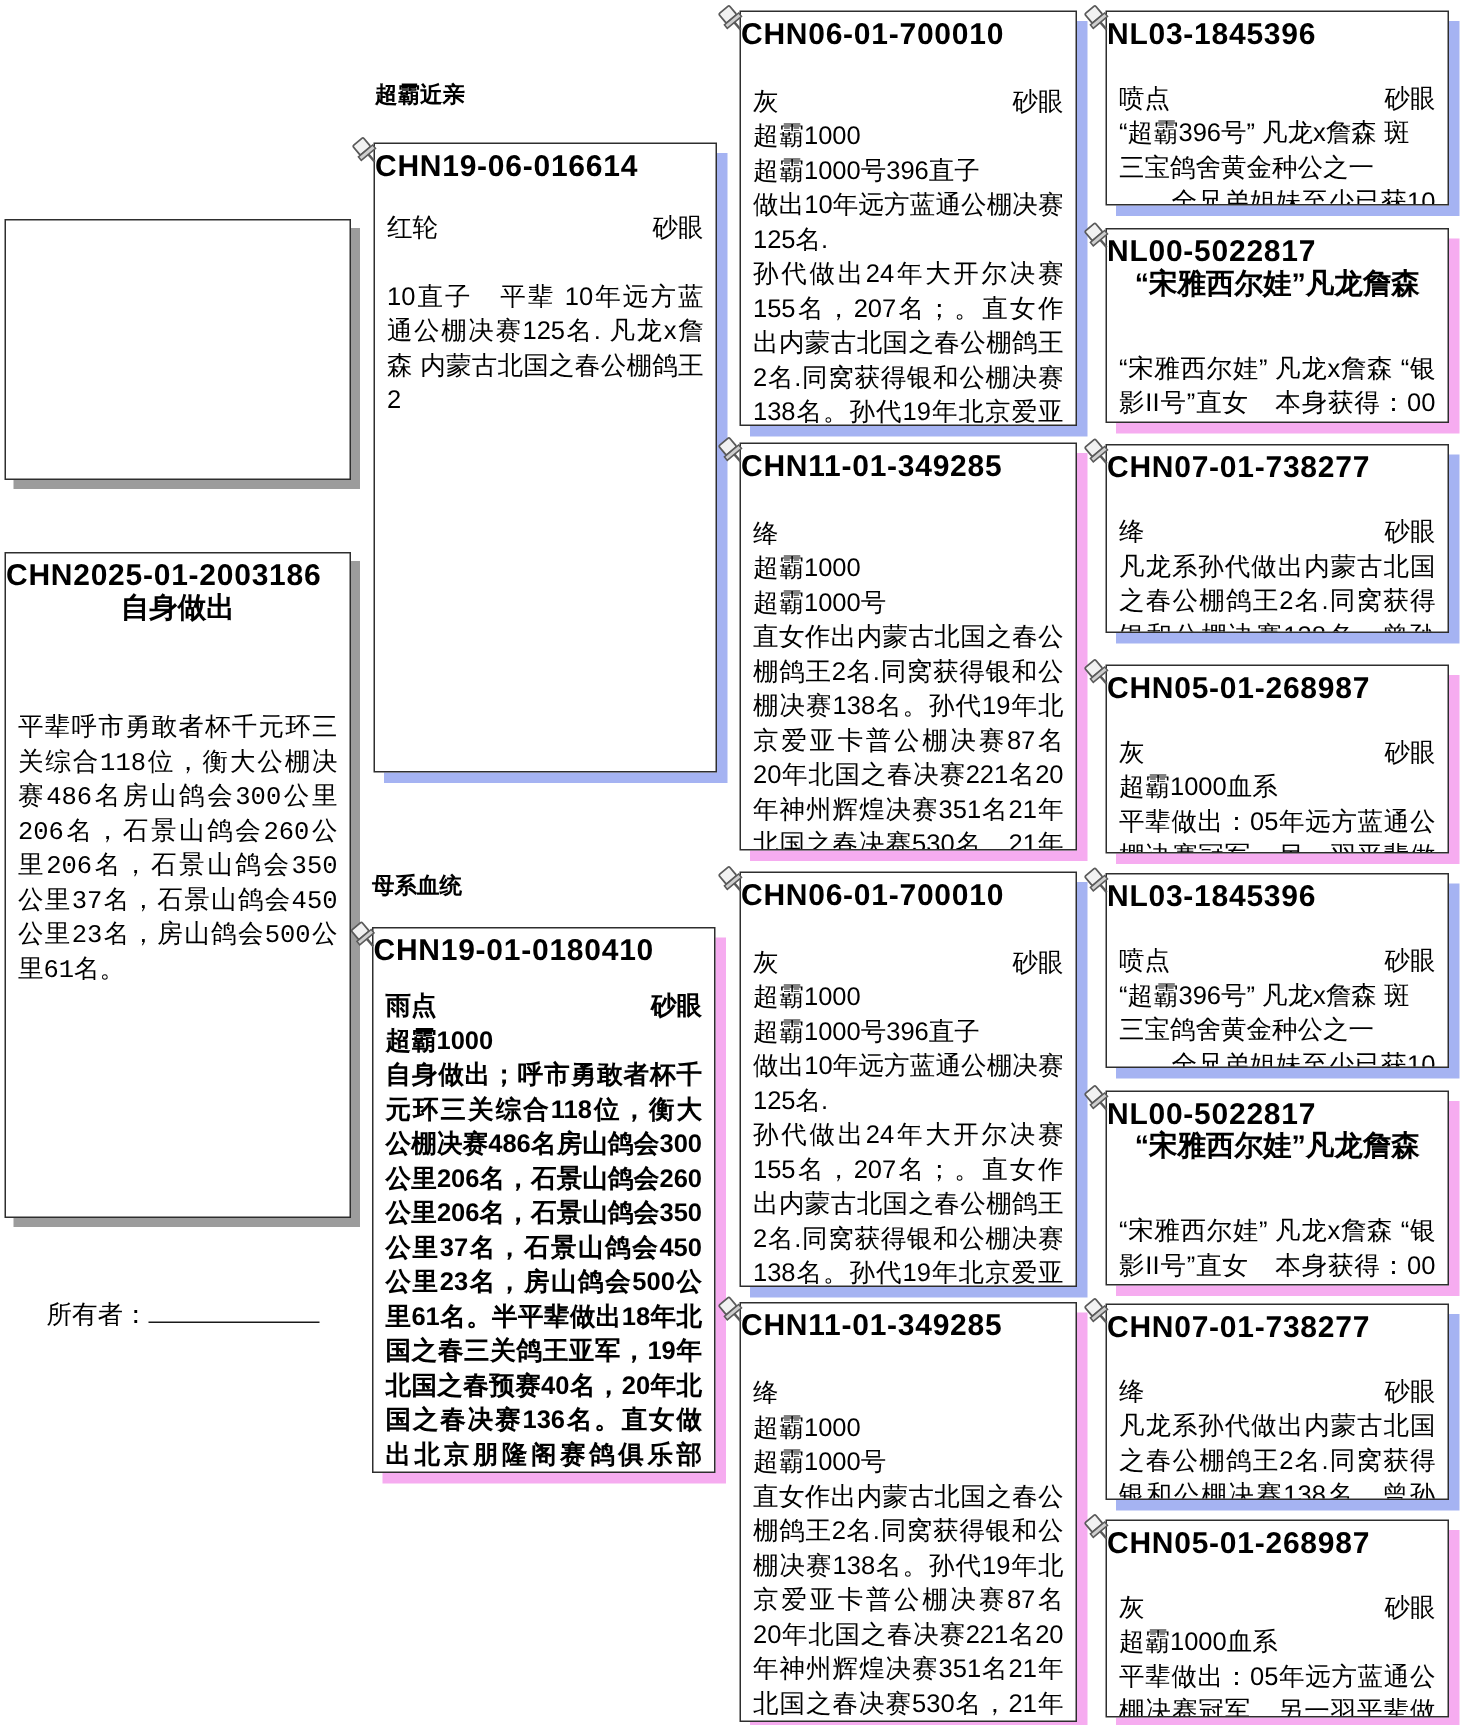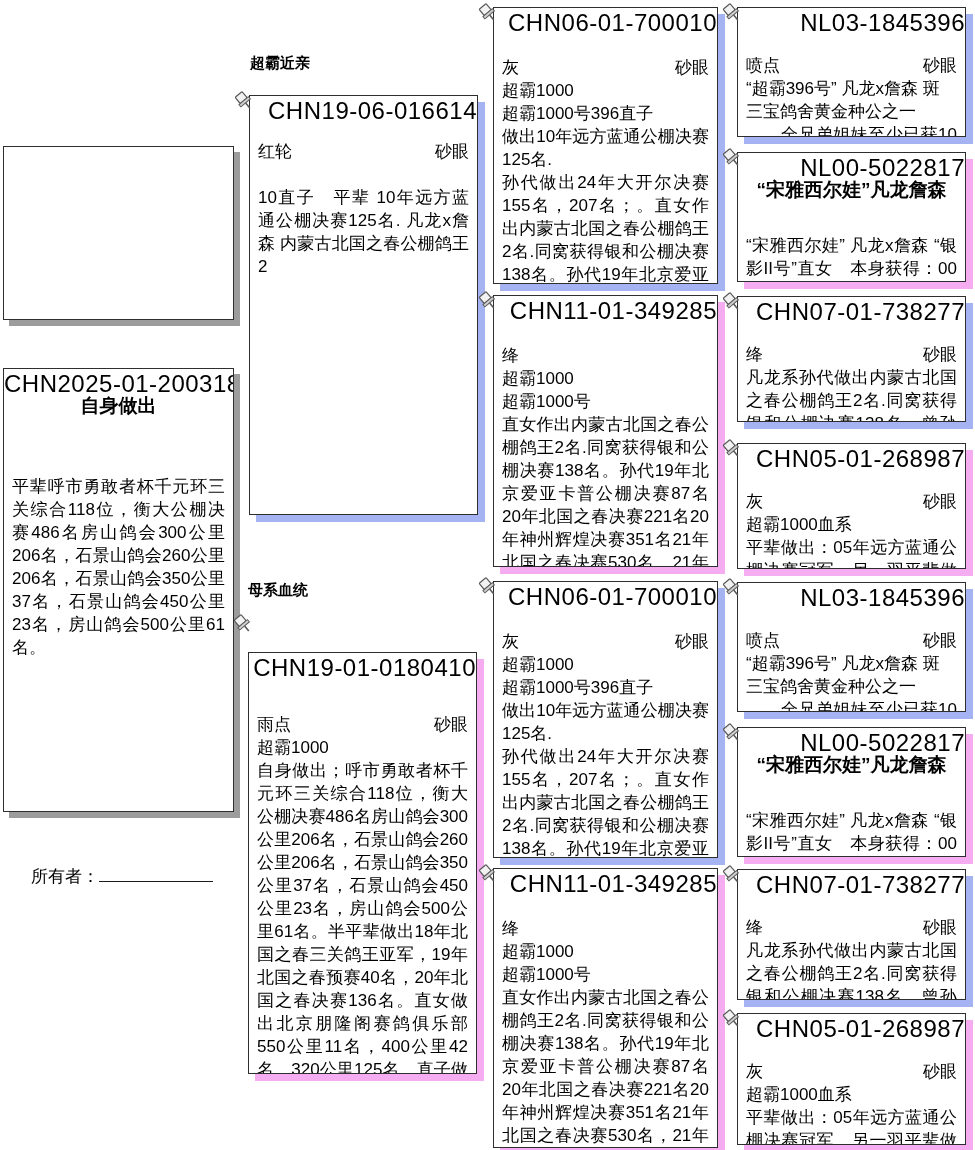--- a/index.html
+++ b/index.html
@@ -14,21 +14,21 @@
     font-family:"Liberation Sans","DejaVu Sans",sans-serif;color:#000;
   }
   .box{
     position:absolute;background:#ffffff;border:1px solid var(--border-col);
     box-sizing:border-box;overflow:hidden;z-index:2;
   }
   .shadow-blue{box-shadow:7px 7px 0 0 var(--shadow-blue);}
   .shadow-pink{box-shadow:7px 7px 0 0 var(--shadow-pink);}
   .shadow-gray{box-shadow:6px 6px 0 0 var(--shadow-gray);}
   .box-title{
-    font-weight:normal;font-size:24px;line-height:22px;text-align:right;margin-top:4px;
+    font-weight:bold;font-size:20px;line-height:22px;text-align:left;margin-top:4px;
     letter-spacing:0.5px;white-space:nowrap;
   }
   .box-subtitle{font-weight:bold;font-size:19px;line-height:22px;text-align:center;}
   .box-body{padding:0 8px;font-size:17px;line-height:23px;text-align:justify;}
   .line-pair{display:flex;justify-content:space-between;}
   .line-gap{height:23px;}
   .pin{position:absolute;width:22px;height:22px;z-index:5;}
   .blood-label{position:absolute;font-weight:bold;font-size:15px;z-index:1;}
   .owner-row{position:absolute;font-size:17px;z-index:1;}
   .owner-line{display:inline-block;width:114px;border-bottom:1.5px solid #1a1a1a;height:17px;vertical-align:baseline;}
@@ -39,21 +39,21 @@
 <div id="pedigree-canvas">
   <div class="blood-label" style="left:250px;top:54px;">超霸近亲</div>
   <div class="blood-label" style="left:248px;top:581px;">母系血统</div>
   <div class="owner-row" style="left:31px;top:864px;">
     <span>所有者：</span><span class="owner-line"></span>
   </div>
 <div class="box shadow-gray" style="left: 3px; top: 146px; width: 231px; height: 174px;"></div>
     <div class="box shadow-gray" style="left: 3px; top: 368px; width: 231px; height: 444px;">
       <div class="box-title">CHN2025-01-2003186</div>
       <div class="box-subtitle">自身做出</div>
-      <div class="box-body" style="margin-top: 58px;">
+      <div class="box-body" style="margin-top: 58px; font-family: Liberation Mono, monospace;">
         <div class="line-text">平辈呼市勇敢者杯千元环三关综合118位，衡大公棚决赛486名房山鸽会300公里206名，石景山鸽会260公里206名，石景山鸽会350公里37名，石景山鸽会450公里23名，房山鸽会500公里61名。</div>
       </div>
     </div>
     <div class="box shadow-blue" style="left: 249px; top: 95px; width: 229px; height: 420px;">
       <div class="box-title">CHN19-06-016614</div>
       <div class="box-body" style="margin-top: 18px;">
         <div class="line-pair">
           <span>红轮</span>
           <span>砂眼</span>
         </div>
@@ -61,23 +61,23 @@
         <div class="line-text">10直子　平辈 10年远方蓝通公棚决赛125名. 凡龙x詹森 内蒙古北国之春公棚鸽王2</div>
       </div>
     </div>
     <div class="pin" style="left: 233px; top: 90px;"><svg width="22" height="22" viewBox="0 0 22 22">
         <g transform="rotate(-40 11 11)">
           <rect x="6.5" y="2.5" width="9" height="8" rx="1" fill="#f2f2f2" stroke="#5a5a5a" stroke-width="1.2"></rect>
           <rect x="4.8" y="10.5" width="12.4" height="3" fill="#cfcfcf" stroke="#5a5a5a" stroke-width="1"></rect>
           <line x1="11" y1="13.5" x2="11" y2="20" stroke="#5a5a5a" stroke-width="1.6"></line>
         </g>
       </svg></div>
-    <div class="box shadow-pink" style="left: 248px; top: 652px; width: 229px; height: 422px;">
+    <div class="box shadow-pink" style="left: 248px; top: 618px; width: 229px; height: 364px;">
       <div class="box-title">CHN19-01-0180410</div>
-      <div class="box-body" style="margin-top: 34px;">
+      <div class="box-body" style="margin-top: 14px; font-weight: bold;">
         <div class="line-pair">
           <span>雨点</span>
           <span>砂眼</span>
         </div>
         <div class="line-text">超霸1000</div>
         <div class="line-text">自身做出；呼市勇敢者杯千元环三关综合118位，衡大公棚决赛486名房山鸽会300公里206名，石景山鸽会260公里206名，石景山鸽会350公里37名，石景山鸽会450公里23名，房山鸽会500公里61名。半平辈做出18年北国之春三关鸽王亚军，19年北国之春预赛40名，20年北国之春决赛136名。直女做出北京朋隆阁赛鸽俱乐部550公里11名，400公里42名，320公里125名。直子做出辽宁创翼公棚决赛93名。</div>
       </div>
     </div>
     <div class="pin" style="left: 232px; top: 613px;"><svg width="22" height="22" viewBox="0 0 22 22">
         <g transform="rotate(-40 11 11)">

